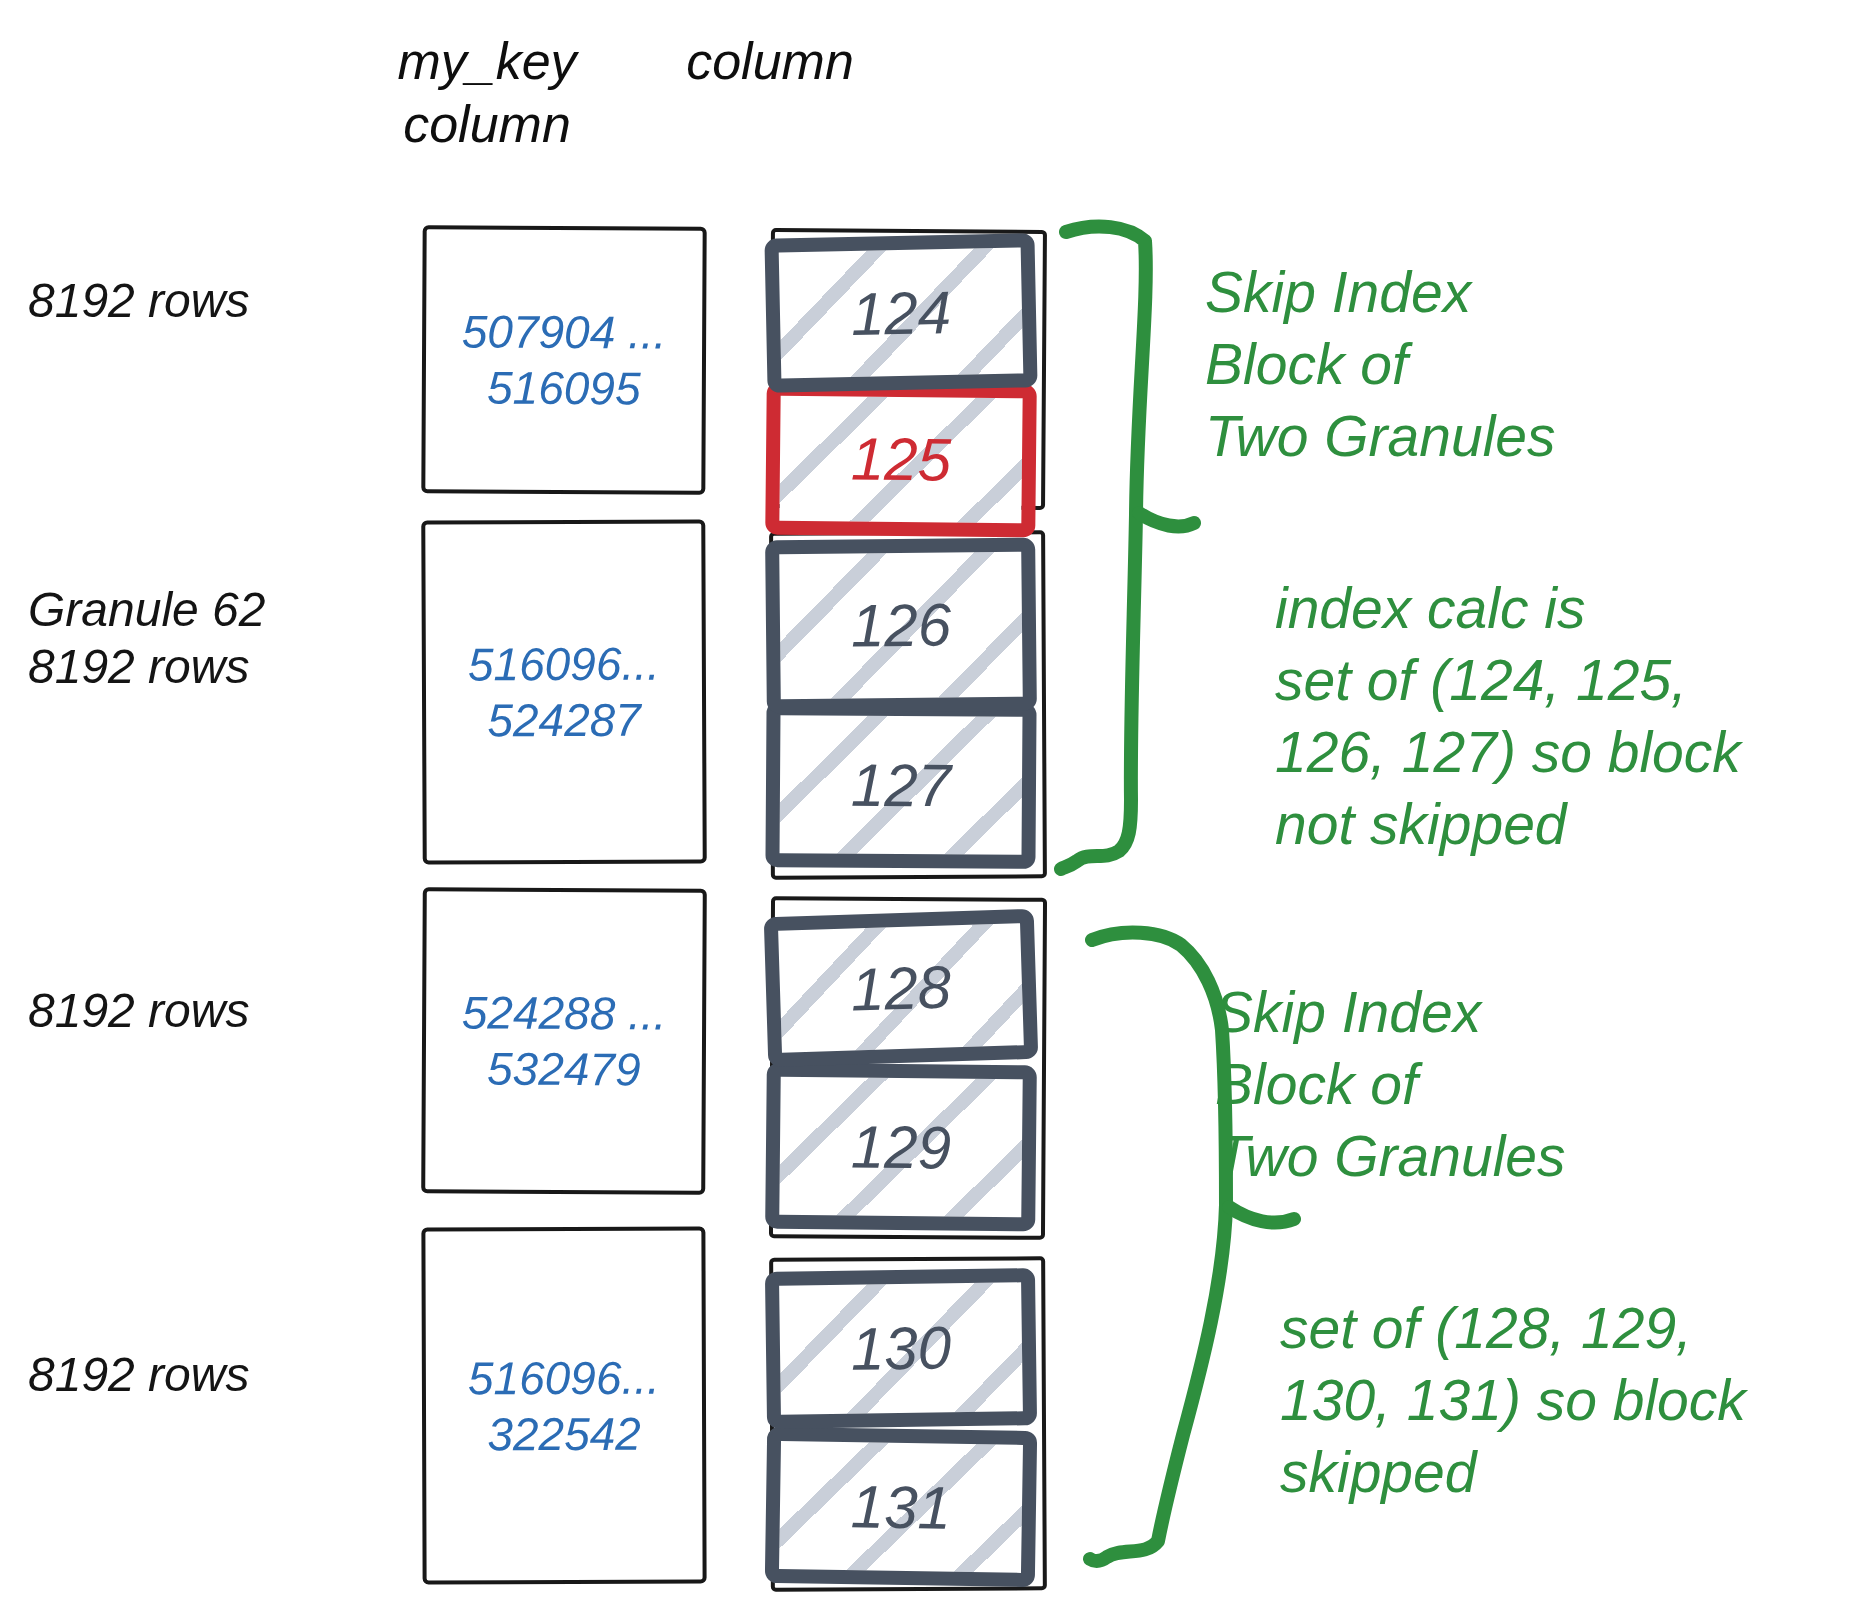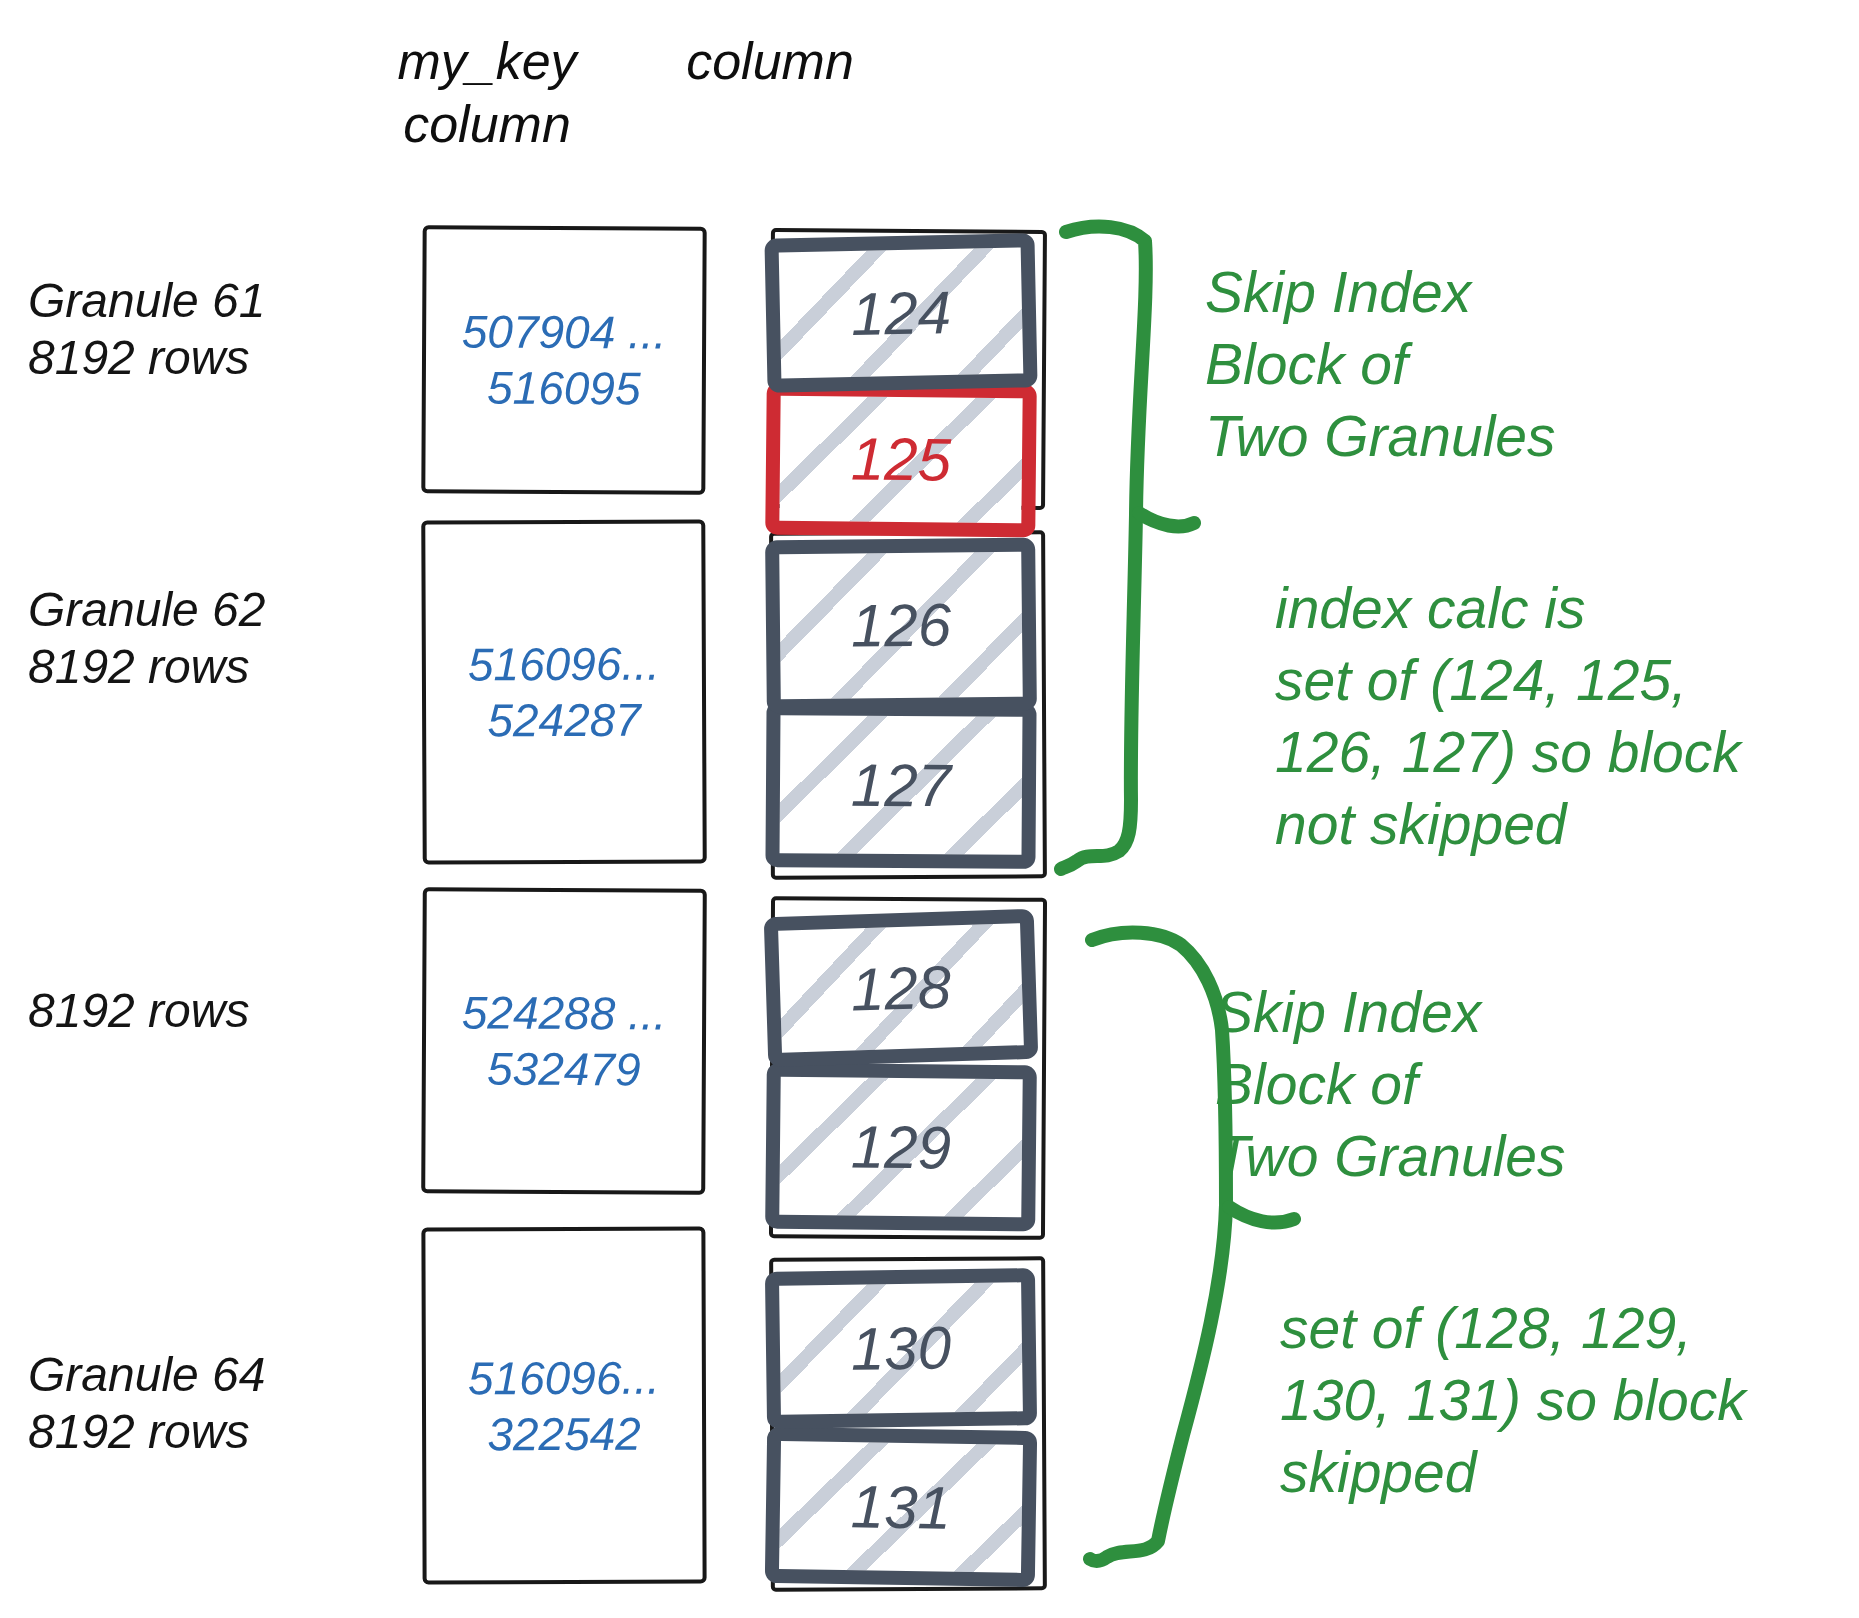--- a/index.html
+++ b/index.html
@@ -81,32 +81,30 @@
 
   <div class="hdr" style="left:312px;top:30px;width:350px">
     <div>my_key</div>
     <div>column</div>
   </div>
   <div class="hdr" style="left:595px;top:30px;width:350px">
     <div>column</div>
   </div>
 
   <div class="glabel" style="top:272px">
-    <div>Granule 61</div>
     <div>8192 rows</div>
   </div>
   <div class="glabel" style="top:581px">
     <div>Granule 62</div>
     <div>8192 rows</div>
   </div>
   <div class="glabel" style="top:982px">
     <div>8192 rows</div>
   </div>
   <div class="glabel" style="top:1346px">
-    <div>Granule 64</div>
     <div>8192 rows</div>
   </div>
 
   <div class="keybox" style="left:422px;top:226px;width:284px;height:268px;transform:rotate(0.3deg)">
     <div class="keytext">
       <div>507904 ...</div>
       <div>516095</div>
     </div>
   </div>
   <div class="keybox" style="left:422px;top:520px;width:284px;height:344px;transform:rotate(-0.25deg)">

